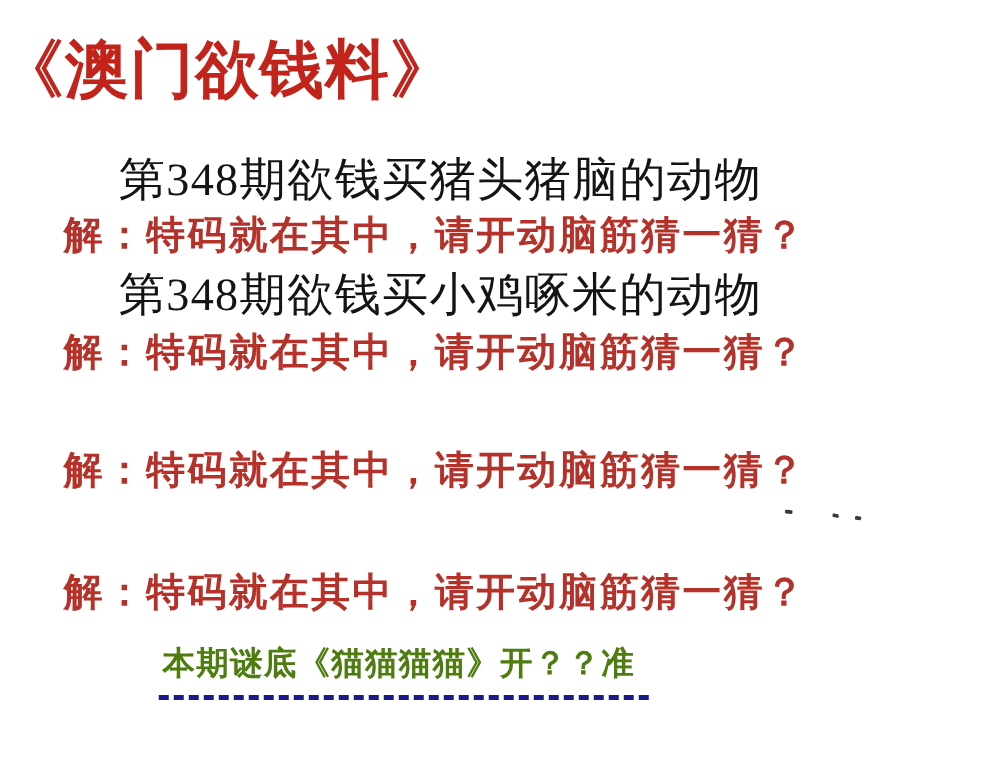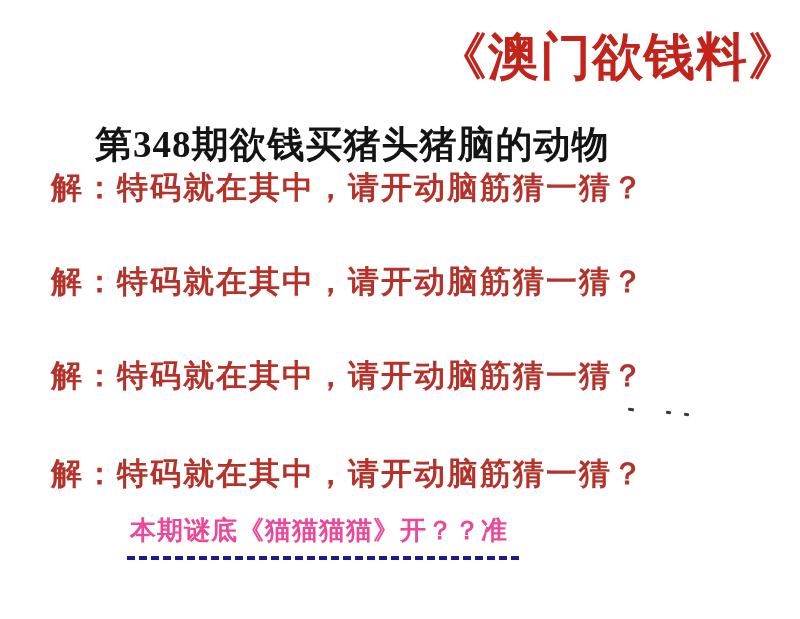--- a/index.html
+++ b/index.html
@@ -9,33 +9,33 @@
     height: 619px;
     background: #ffffff;
     overflow: hidden;
     font-family: "Liberation Serif", "DejaVu Serif", serif;
   }
   .title {
     position: absolute;
     top: 28px;
     left: 0;
     width: 100%;
-    text-align: right;
+    text-align: left;
     font-size: 51px;
     font-weight: 700;
     color: #c2241c;
     letter-spacing: 1px;
     line-height: 1.15;
     white-space: nowrap;
   }
   .q {
     position: absolute;
     left: 95px;
     font-size: 37px;
-    font-weight: 700;
+    font-weight: 400;
     color: #141414;
     letter-spacing: 1px;
     line-height: 1.05;
     white-space: nowrap;
   }
   .a {
     position: absolute;
     left: 51px;
     font-size: 31px;
     font-weight: 700;
@@ -51,21 +51,21 @@
   .q3 { top: 310px; }
   .a3 { top: 360px; }
   .q4 { top: 416px; left: 101px; }
   .a4 { top: 458px; }
   .riddle {
     position: absolute;
     top: 517px;
     left: 130px;
     font-size: 26px;
     font-weight: 700;
-    color: #ec4899;
+    color: #4d7c0f;
     letter-spacing: 1px;
     line-height: 1.1;
     white-space: nowrap;
   }
   .divider {
     position: absolute;
     top: 556px;
     left: 127px;
     width: 392px;
     height: 0;
@@ -83,20 +83,21 @@
 </head>
 <body>
 
 <div class="page">
 
   <div class="title">《澳门欲钱料》</div>
 
   <div class="q q1">第348期欲钱买猪头猪脑的动物</div>
   <div class="a a1">解：特码就在其中，请开动脑筋猜一猜？</div>
 
+  <div class="q q2">第348期欲钱买小鸡啄米的动物</div>
   <div class="a a2">解：特码就在其中，请开动脑筋猜一猜？</div>
 
   <div class="a a3">解：特码就在其中，请开动脑筋猜一猜？</div>
 
   <div class="a a4">解：特码就在其中，请开动脑筋猜一猜？</div>
 
   <div class="riddle">本期谜底《猫猫猫猫》开？？准</div>
 
   <div class="divider"></div>
 

